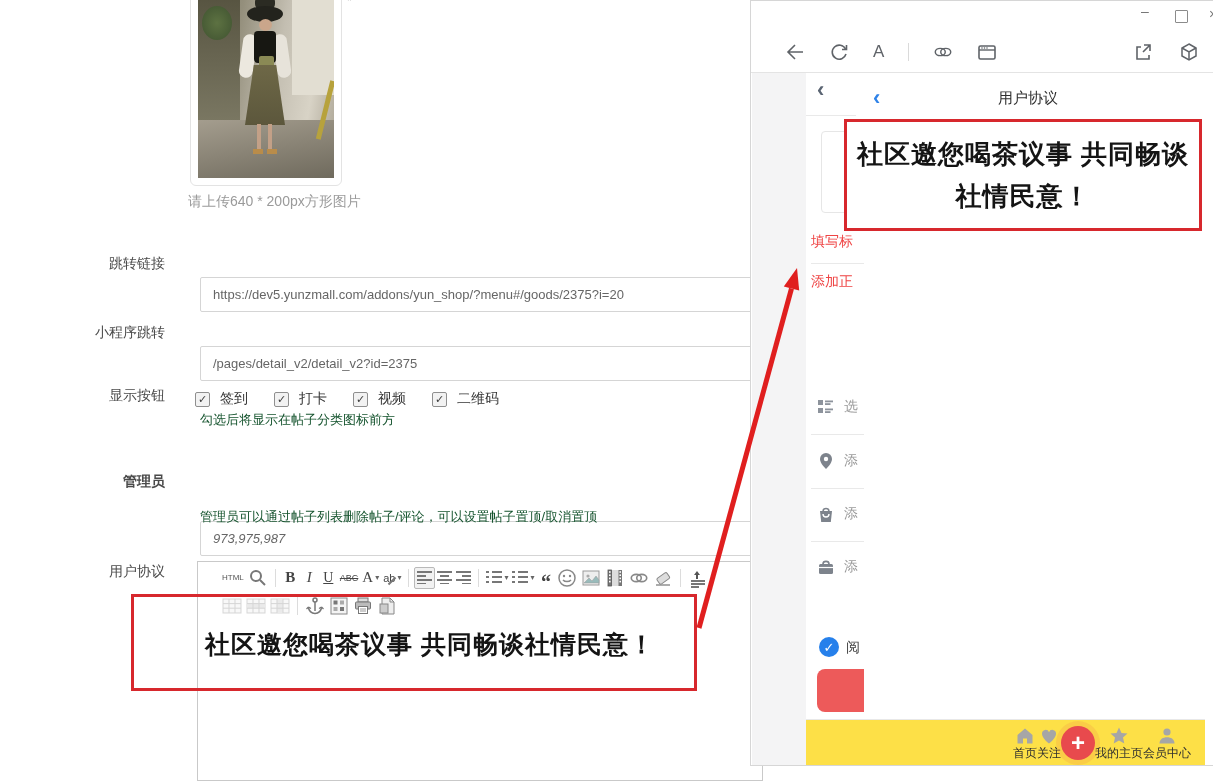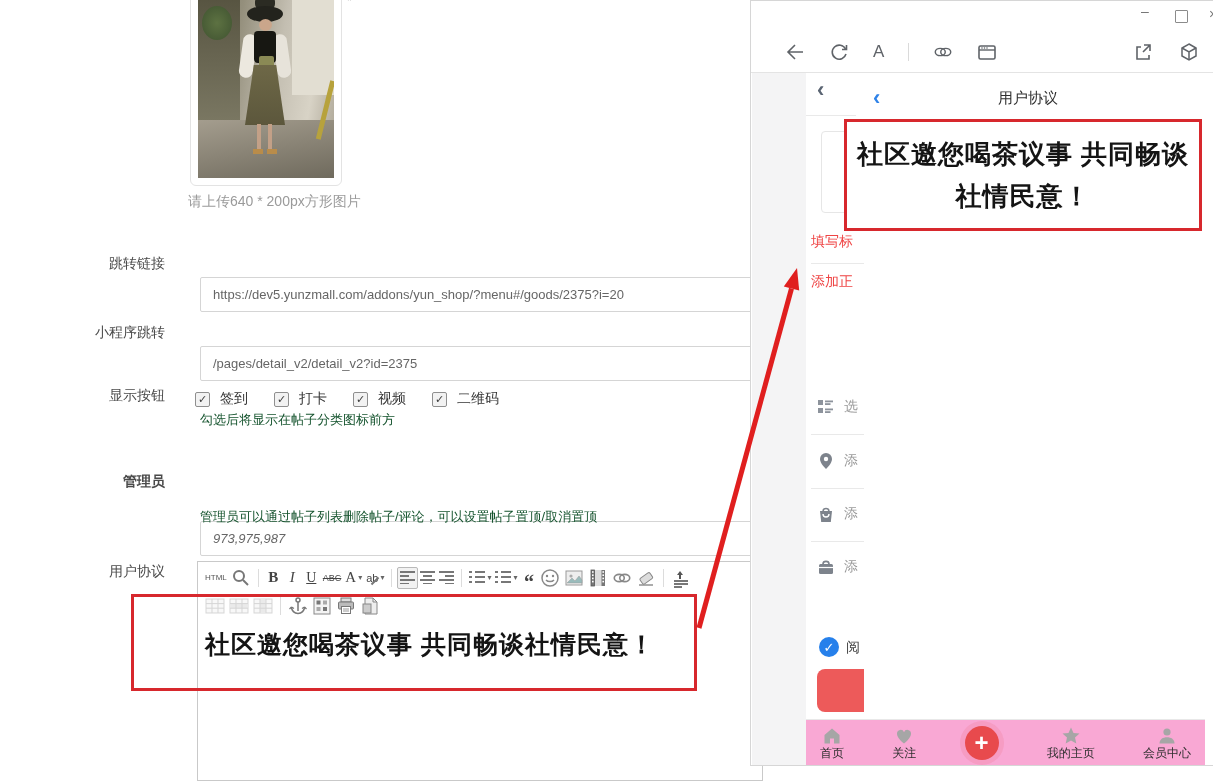--- a/index.html
+++ b/index.html
@@ -43,21 +43,21 @@
   .hint{font-size:13px;color:#14532d;}
   .h1{left:200px;top:411px;}
   .h2{left:200px;top:508px;}
 
   .cbrow{left:195px;top:390px;display:flex;align-items:center;gap:10px;}
   .cbox{width:13px;height:13px;border:1px solid #8f8f8f;border-radius:2px;background:#f2f2f2;
     display:flex;align-items:center;justify-content:center;font-size:11px;color:#3c3c3c;font-weight:bold;line-height:1;}
   .cblabel{font-size:14px;color:#333;margin-right:16px;}
 
   
-  .editor{left:197px;top:561px;width:566px;height:220px;border:1px solid #c9c9c9;background:#fff;box-sizing:border-box;}
+  .editor{left:197px;top:561px;width:566px;height:220px;border:1px solid #c9c9c9;background:#fff;box-sizing:border-box;padding-left:17px;}
   .tb{display:flex;align-items:center;padding:0 5px;}
   .tb1{height:31px;}
   .tb2{height:25px;}
   .tbtn{height:22px;min-width:19px;padding:0 2px;display:flex;align-items:center;justify-content:center;
     font-size:13px;color:#444;border-radius:2px;box-sizing:border-box;}
   .tbtn.active{border:1px solid #b9b9b9;background:#f2f2f2;}
   .tsep{width:1px;height:18px;background:#dcdcdc;margin:0 5px;}
   .t-html{font-size:8px;letter-spacing:0;color:#555;}
   .t-b{font-family:"Liberation Serif","DejaVu Serif",serif;font-weight:bold;font-size:15px;}
   .t-i{font-family:"Liberation Serif","DejaVu Serif",serif;font-style:italic;font-size:15px;}
@@ -118,22 +118,22 @@
   .u-check{position:absolute;left:13px;top:564px;width:20px;height:20px;border-radius:50%;background:#2680eb;
     color:#fff;font-size:13px;display:flex;align-items:center;justify-content:center;}
   .u-agree{position:absolute;left:40px;top:566px;font-size:14px;color:#444;white-space:nowrap;}
   .u-btn{position:absolute;left:11px;top:596px;width:60px;height:43px;border-radius:8px;background:#ed5a5a;}
 
   .apptitle{position:absolute;left:90px;right:0;top:16px;text-align:center;font-size:15px;color:#2f2f2f;z-index:3;}
   .redbox-app{position:absolute;left:93px;top:46px;width:358px;height:112px;border:3px solid #d7282d;
     box-sizing:border-box;background:#fff;z-index:5;display:flex;align-items:center;justify-content:center;}
   .bigtext{width:340px;text-align:center;font-size:26px;font-weight:bold;color:#141414;line-height:42px;letter-spacing:1px;}
 
-  .tabbar{position:absolute;left:55px;top:646px;width:399px;height:46px;border-top:1px solid #e8e8e8;background:#f9a8d4;
-    display:flex;align-items:center;justify-content:space-between;padding:16px 14px;box-sizing:border-box;z-index:6;}
+  .tabbar{position:absolute;left:55px;top:646px;width:399px;height:46px;border-top:1px solid #e8e8e8;background:#fde047;
+    display:flex;align-items:center;justify-content:flex-end;padding:16px 14px;box-sizing:border-box;z-index:6;}
   .tab{display:flex;flex-direction:column;align-items:center;gap:1px;}
   .tab span{font-size:12px;color:#2f2f2f;line-height:13px;}
   .plusbtn{width:34px;height:34px;border-radius:50%;background:#e84a4d;color:#fff;display:flex;align-items:center;
     justify-content:center;font-size:24px;font-weight:bold;line-height:1;box-shadow:0 0 0 5px rgba(232,74,77,.12);}
 
   .arrow-layer{left:0;top:0;width:1213px;height:781px;z-index:40;pointer-events:none;}
 </style>
 </head>
 <body>
 

